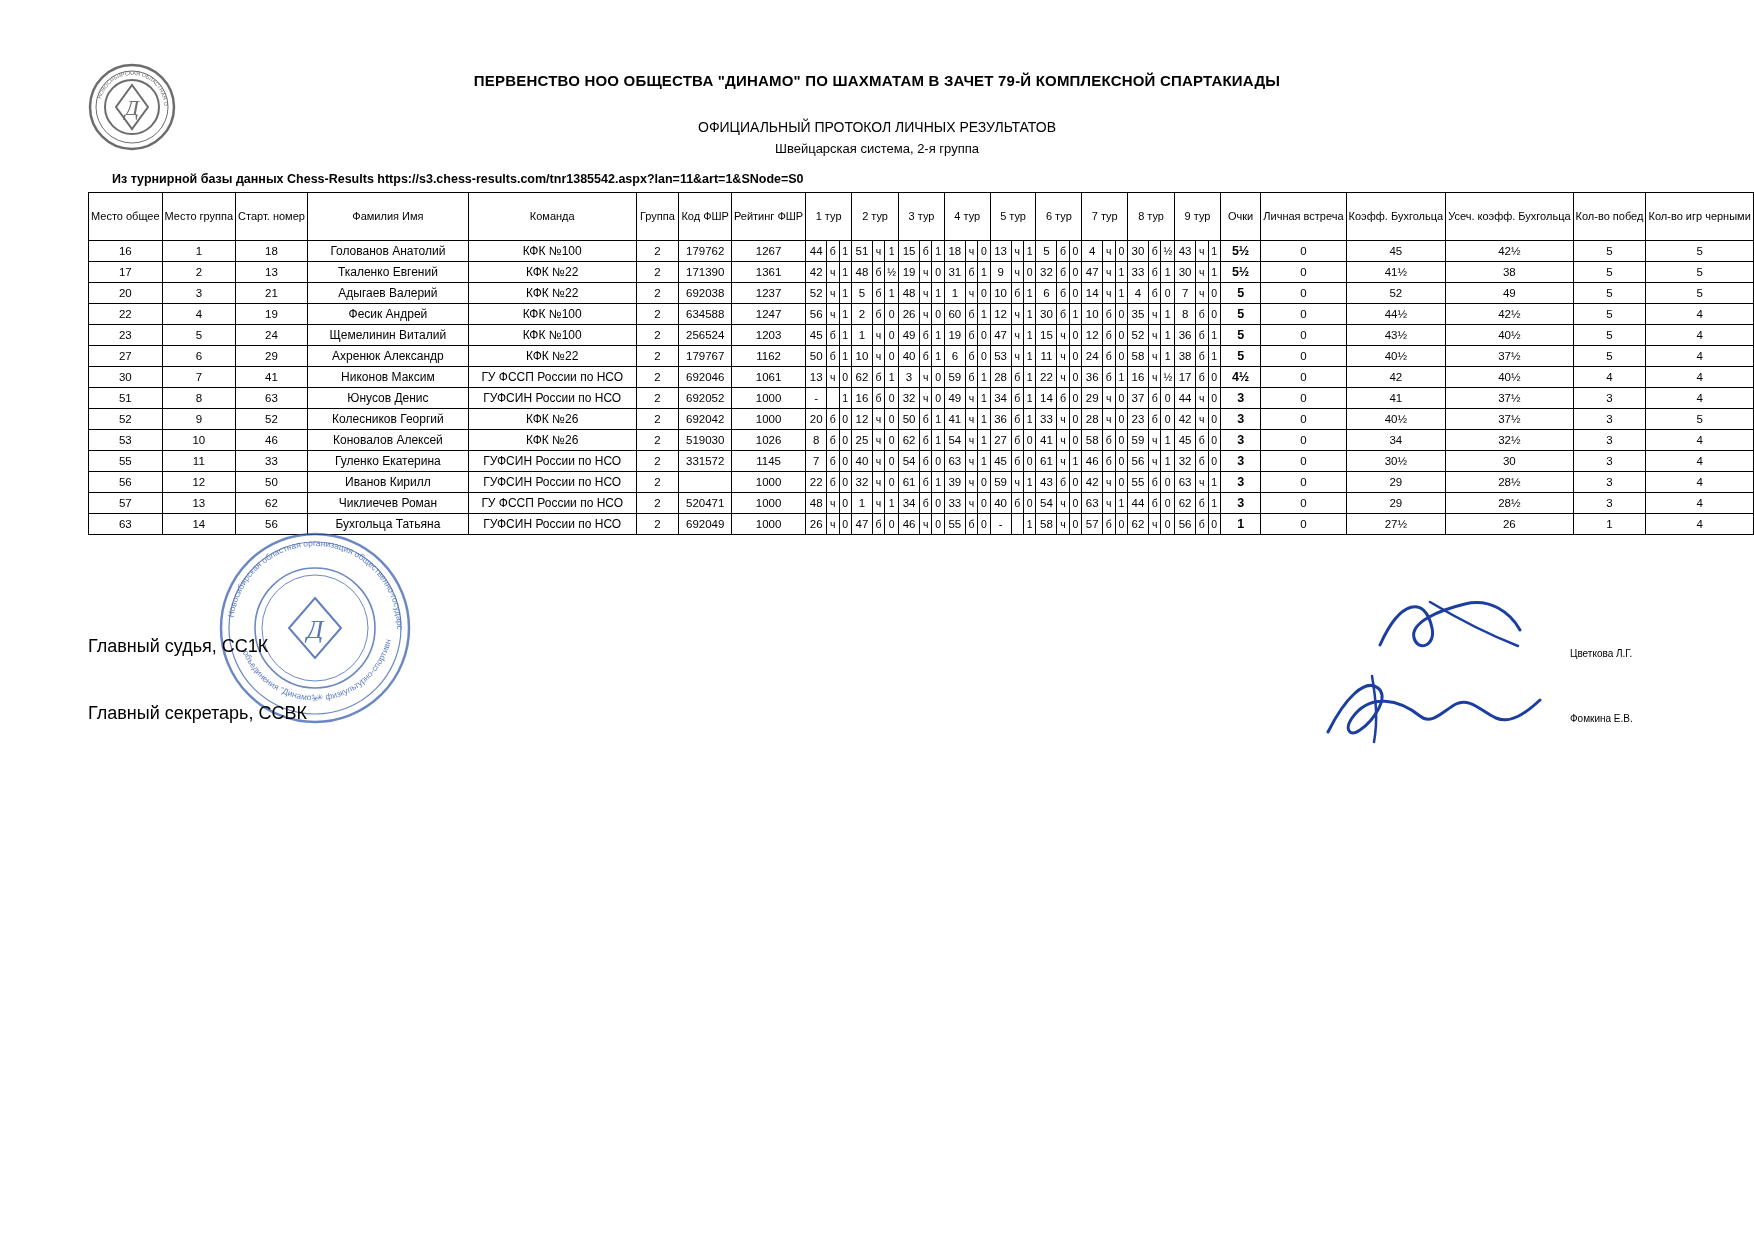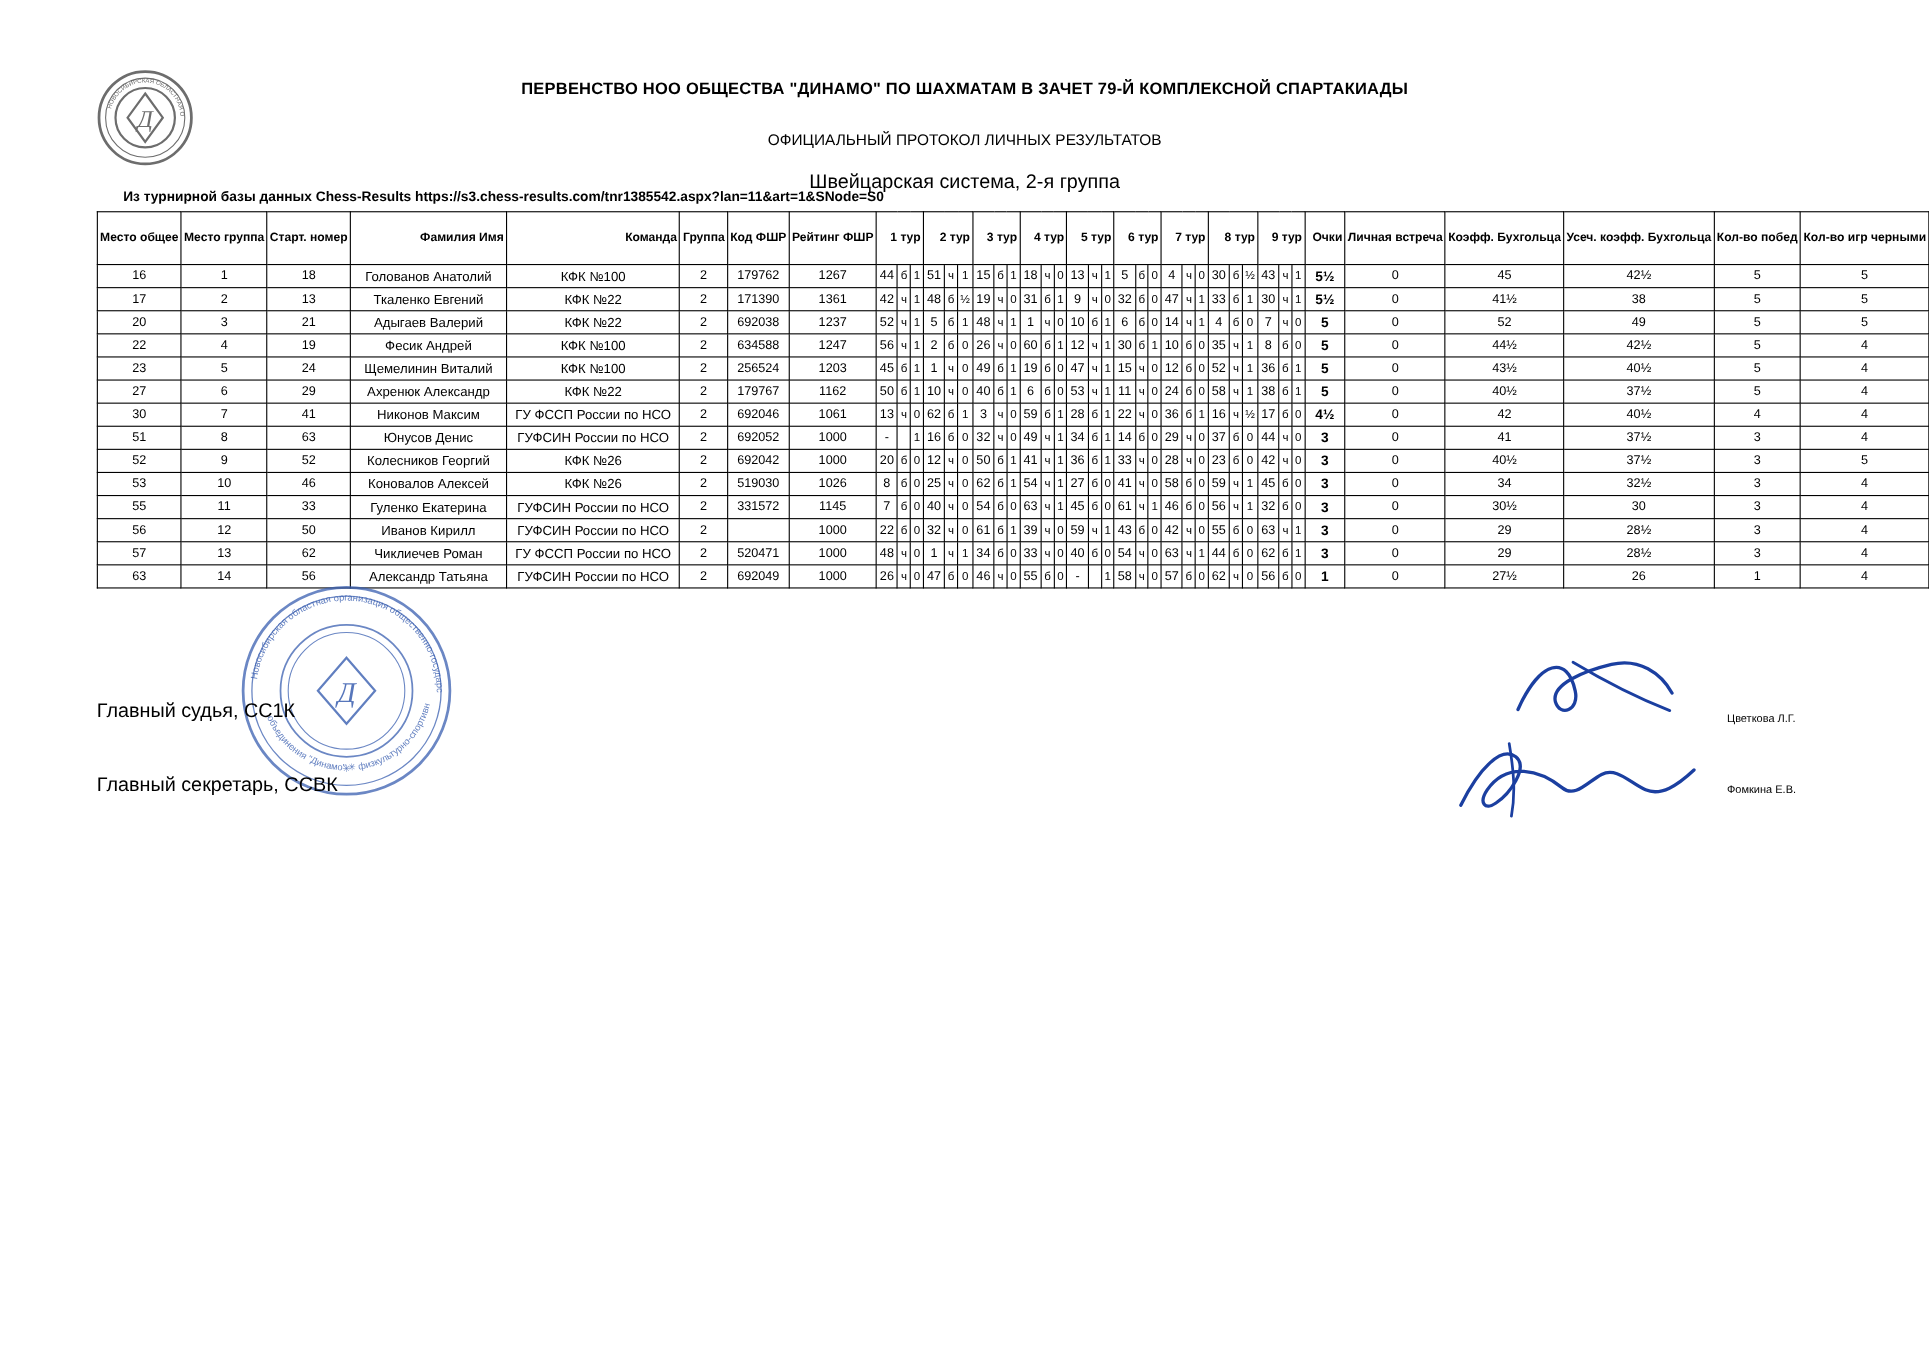--- a/index.html
+++ b/index.html
@@ -17,21 +17,21 @@
   .logo{
     position:absolute;left:88px;top:63px;width:88px;height:88px;
   }
   .logo svg{display:block;}
 
   .title-block{
     position:absolute;left:0;top:72px;width:1754px;text-align:center;
   }
   .title-main{font-size:15px;font-weight:700;letter-spacing:.2px;}
   .title-sub{font-size:14px;font-weight:400;margin-top:30px;}
-  .title-sub2{font-size:18px;font-weight:400;margin-top:20px;}
+  .title-sub2{font-size:13px;font-weight:400;margin-top:6px;}
 
   .dbline{
     position:absolute;left:88px;top:172px;font-size:12.5px;font-weight:700;padding-left:24px;
   }
 
   
   table.results{
     position:absolute;left:88px;top:192px;
     border-collapse:collapse;
     font-size:11.5px;
@@ -39,24 +39,23 @@
   table.results th, table.results td{
     border:1px solid #000;
     padding:0 2px;
     text-align:center;
     vertical-align:middle;
     height:21px;
     box-sizing:border-box;
     white-space:nowrap;
   }
   table.results thead th{
-    font-size:11px;font-weight:700;line-height:1.08;
+    font-size:11px;font-weight:400;line-height:1.08;
     height:48px;
     padding:1px 2px;
-    text-align:right;
   }
   td.name{text-align:left;padding-left:8px;font-size:12px;}
   td.team{text-align:left;padding-left:8px;font-size:12px;}
   td.pts{font-weight:700;font-size:12.5px;}
   .rnd-opp{width:22px;}
   .rnd-col{width:13px;font-size:10.5px;}
   .rnd-res{width:13px;font-size:10.5px;}
   th.round{width:48px;}
 
   
@@ -697,21 +696,21 @@
           <td class="c-personal">0</td>
           <td class="c-buch">29</td>
           <td class="c-buch2">28½</td>
           <td class="c-wins">3</td>
           <td class="c-black">4</td>
         </tr>
         <tr>
           <td class="c-place">63</td>
           <td class="c-gplace">14</td>
           <td class="c-start">56</td>
-          <td class="name c-name">Александр Татьяна</td>
+          <td class="name c-name">Бухгольца Татьяна</td>
           <td class="team c-team">ГУФСИН России по НСО</td>
           <td class="c-group">2</td>
           <td class="c-code">692049</td>
           <td class="c-rating">1000</td>
           <td class="rnd-opp">26</td>
           <td class="rnd-col">ч</td>
           <td class="rnd-res">0</td>
           <td class="rnd-opp">47</td>
           <td class="rnd-col">б</td>
           <td class="rnd-res">0</td>

